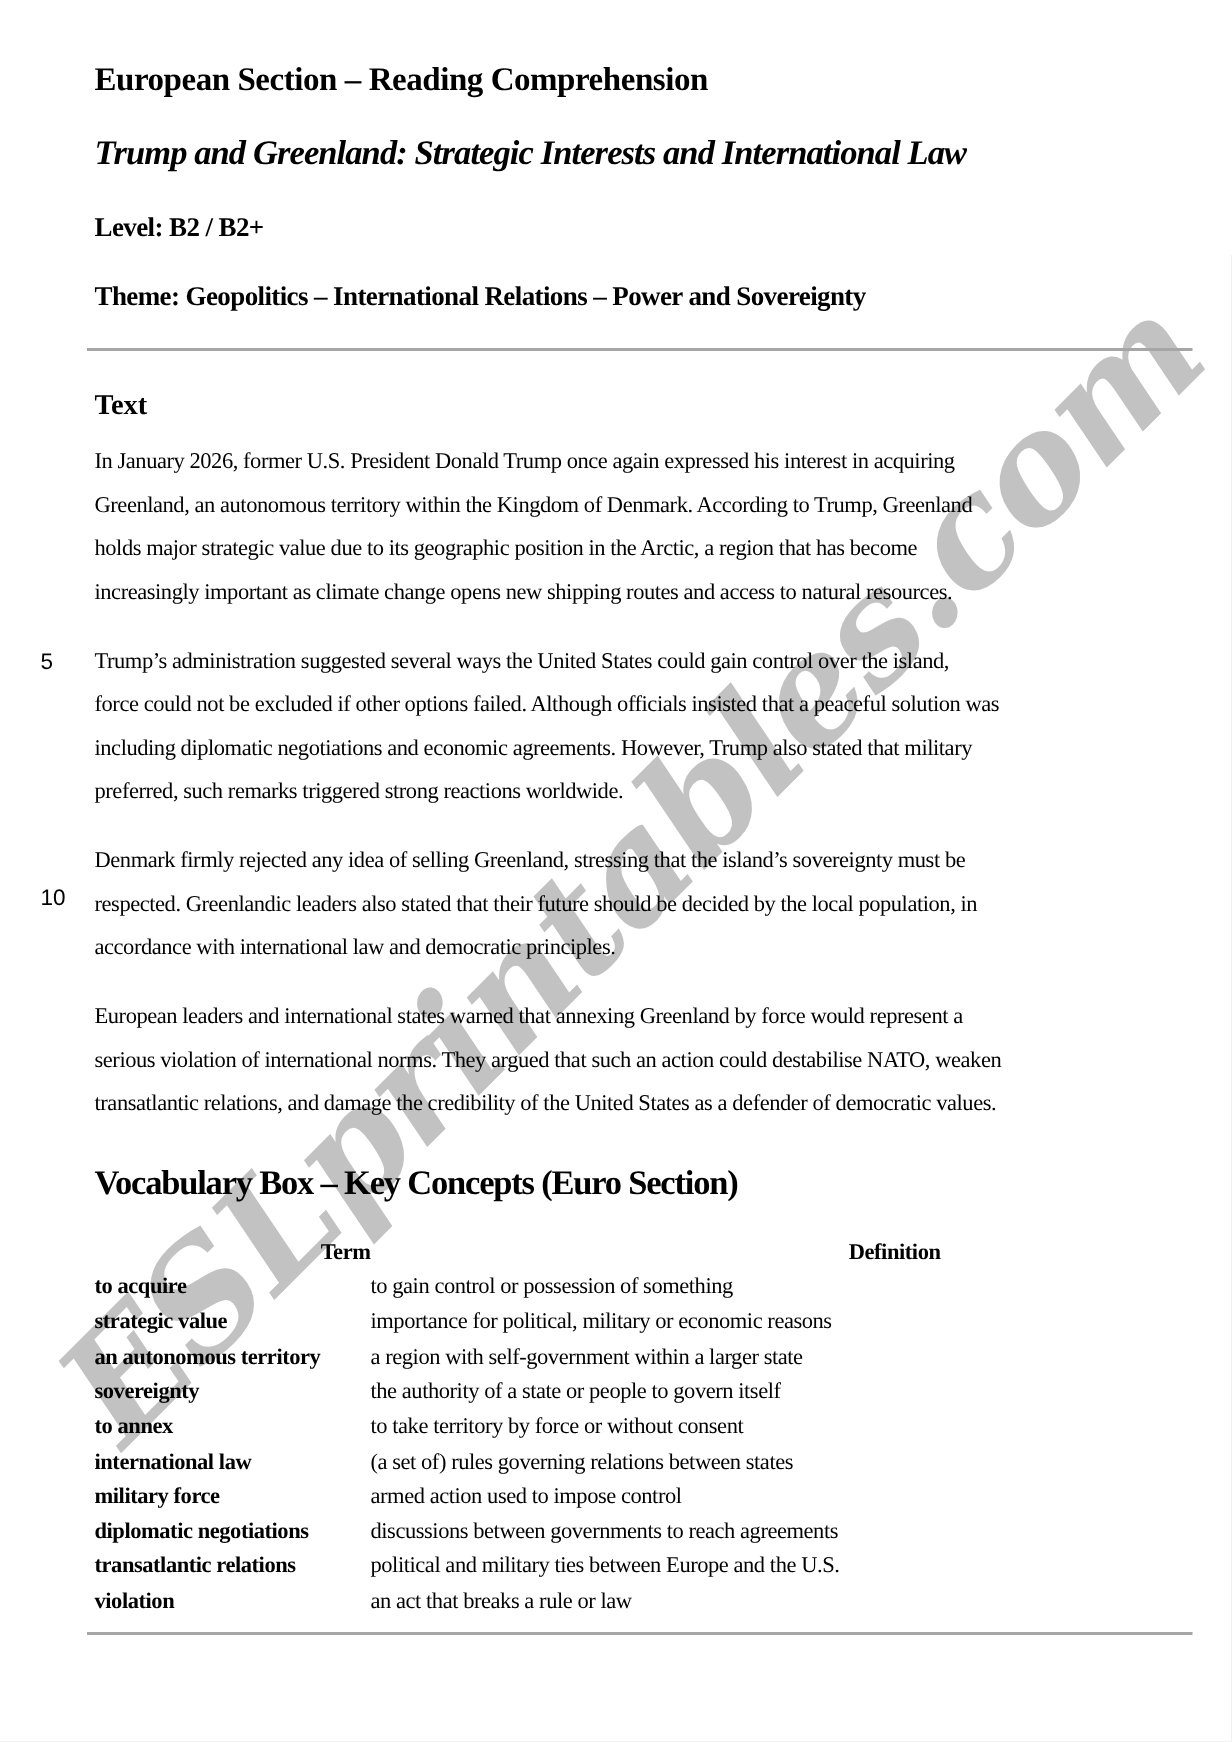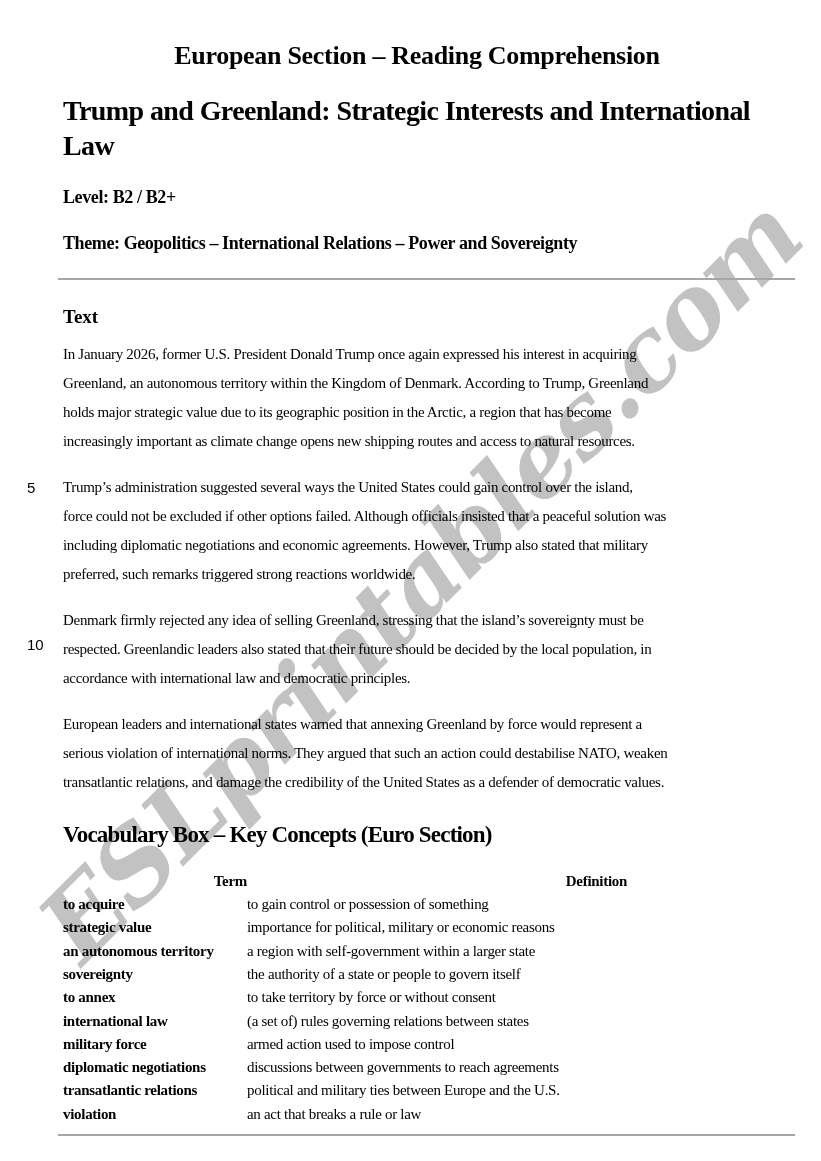--- a/index.html
+++ b/index.html
@@ -25,31 +25,31 @@
     white-space:nowrap;
     z-index:0;
     user-select:none;
   }
   .content{
     position:relative;
     z-index:1;
     padding:40px 50px 0 63px;
   }
   .section-title{
-    font-size:26px;font-weight:bold;
+    font-size:22px;font-weight:bold;
     letter-spacing:-0.3px;
     margin:0 0 22px 0;
     line-height:1.2;
-    text-align:center;
   }
   .doc-title{
-    font-size:28px;font-weight:bold;
+    font-size:23px;font-weight:bold;
     letter-spacing:-0.6px;
     margin:0 0 24px 0;
     line-height:1.25;
+    font-style:italic;
   }
   .meta{
     font-size:18px;font-weight:bold;
     letter-spacing:-0.4px;
     margin:0 0 24px 0;
     line-height:1.2;
   }
   .rule{
     border:none;
     border-top:2px solid #a6a6a6;

